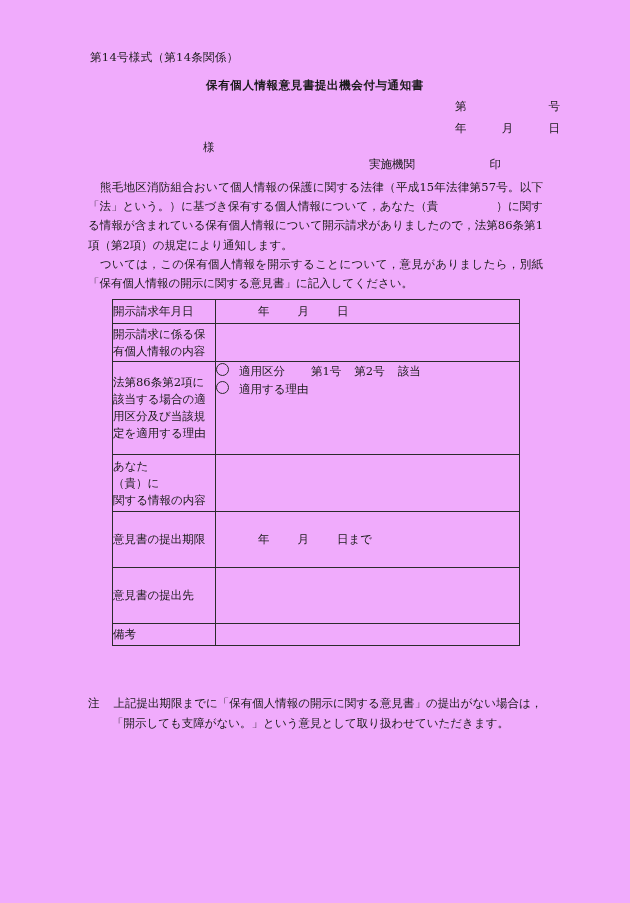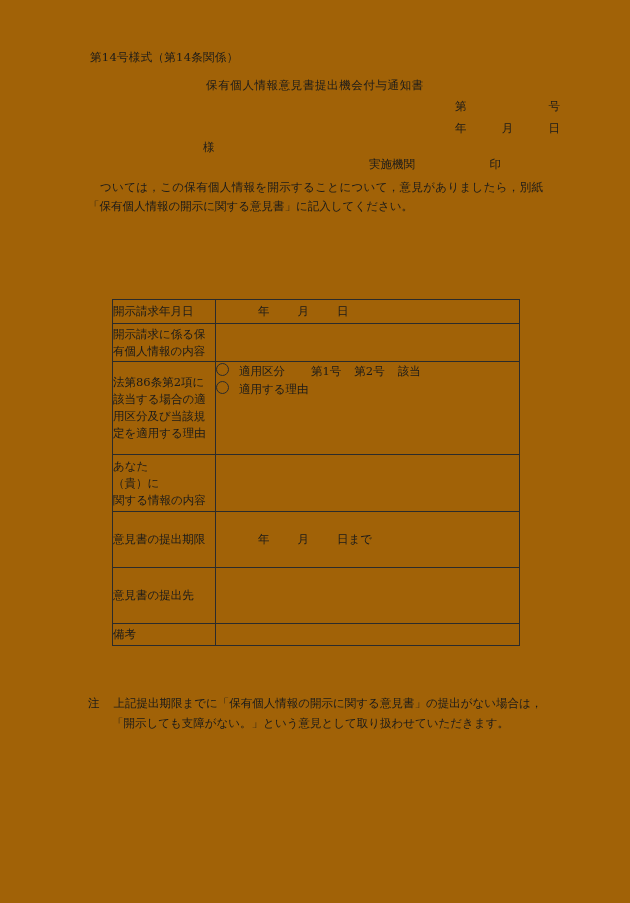--- a/index.html
+++ b/index.html
@@ -13,40 +13,41 @@
     position: relative;
     font-family: "DejaVu Serif", "Liberation Serif", serif;
     color: #1a1a1a;
     overflow: hidden;
   }
   .page {
     position: absolute;
     left: 0; top: 0;
     width: 630px;
     height: 903px;
-    background: #a16207;
+    background: #f0abfc;
   }
 
   
   .form-no {
     position: absolute;
     left: 90px;
     top: 50px;
     font-size: 11.5px;
     letter-spacing: 0.3px;
     white-space: nowrap;
   }
   .doc-title {
     position: absolute;
     left: 0;
     top: 78px;
     width: 630px;
     text-align: center;
     font-size: 11.5px;
     letter-spacing: 0.6px;
+    font-weight: bold;
   }
 
   .number-line {
     position: absolute;
     left: 455px;
     top: 99px;
     width: 105px;
     font-size: 11.5px;
     display: flex;
     justify-content: space-between;
@@ -88,21 +89,21 @@
     font-size: 11.5px;
     line-height: 19.2px;
   }
   .para {
     margin: 0;
     text-align: justify;
     text-justify: inter-character;
     text-indent: 12px;
   }
   .para + .para {
-    margin-top: 8px;
+    margin-top: 0px;
   }
   .gap-wide {
     display: inline-block;
     width: 58px;
   }
 
   
   .form-table {
     position: absolute;
     left: 112px;
@@ -196,20 +197,21 @@
   </div>
 
   <div class="addressee">様</div>
 
   <div class="agency-line">
     <span>実施機関</span>
     <span class="seal">印</span>
   </div>
 
   <div class="body-block">
+    <p class="para"><span>熊毛地区消防組合おいて個人情報の保護に関する法律（平成15年法律第57号。以下</span><span>「法」という。）に基づき保有する個人情報について，あなた（貴</span><span class="gap-wide"></span><span>）に関す</span><span>る情報が含まれている保有個人情報について開示請求がありましたので，法第86条第1</span><span>項（第2項）の規定により通知します。</span></p>
     <p class="para"><span>ついては，この保有個人情報を開示することについて，意見がありましたら，別紙</span><span>「保有個人情報の開示に関する意見書」に記入してください。</span></p>
   </div>
 
   <table class="form-table">
     <colgroup>
         <col class="col-label">
         <col>
       </colgroup>
     <tbody>
       <tr style="height:24px;">

